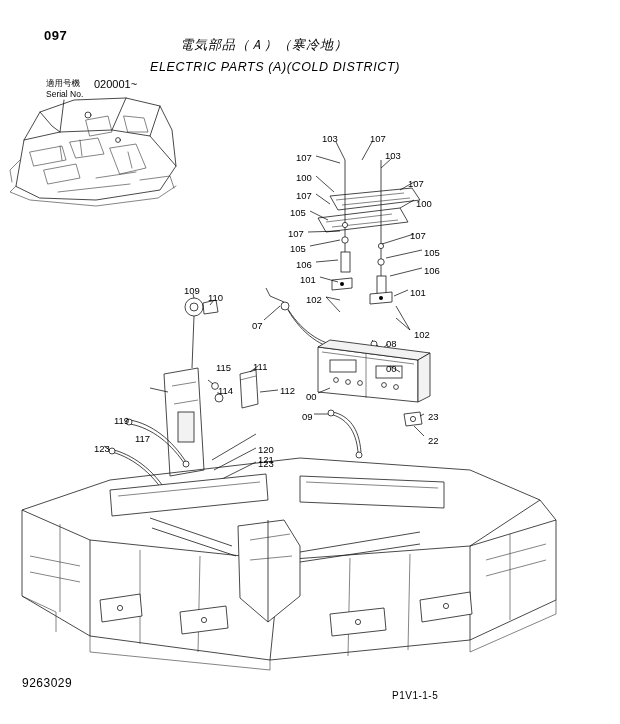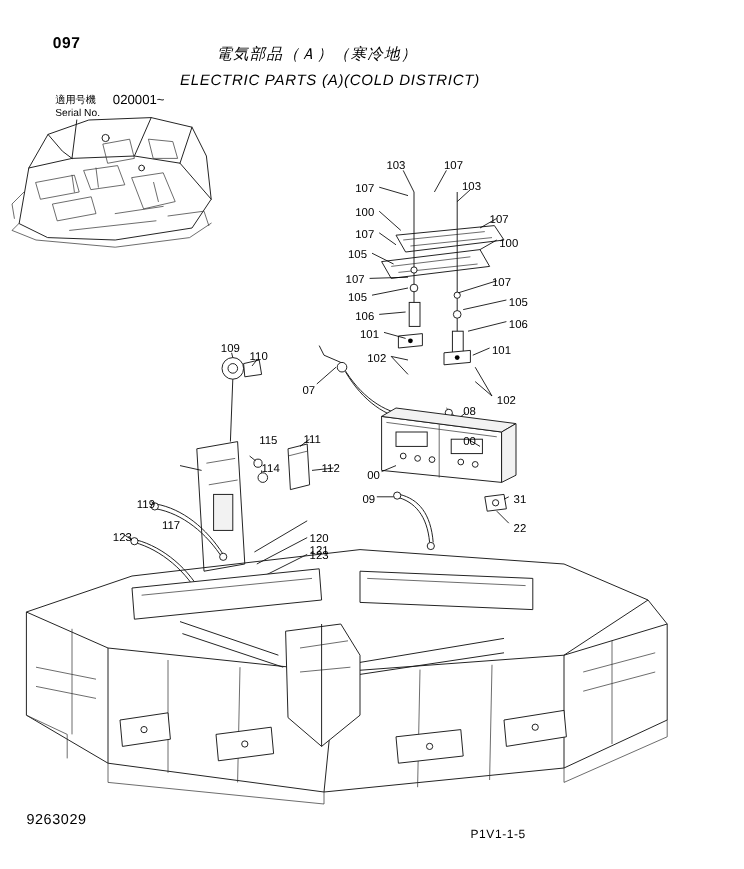--- a/index.html
+++ b/index.html
@@ -336,26 +336,26 @@
     <div class="callout" style="left:424px; top:265px;">106</div>
     <div class="callout" style="left:300px; top:274px;">101</div>
     <div class="callout" style="left:410px; top:287px;">101</div>
     <div class="callout" style="left:306px; top:294px;">102</div>
     <div class="callout" style="left:414px; top:329px;">102</div>
     <div class="callout" style="left:252px; top:320px;">07</div>
     <div class="callout" style="left:386px; top:338px;">08</div>
     <div class="callout" style="left:386px; top:363px;">00</div>
     <div class="callout" style="left:306px; top:391px;">00</div>
     <div class="callout" style="left:302px; top:411px;">09</div>
-    <div class="callout" style="left:428px; top:411px;">31</div>
+    <div class="callout" style="left:428px; top:411px;">23</div>
     <div class="callout" style="left:428px; top:435px;text-align:right;">22</div>
     <div class="callout" style="left:184px; top:285px;">109</div>
     <div class="callout" style="left:208px; top:292px;">110</div>
     <div class="callout" style="left:253px; top:361px;">111</div>
-    <div class="callout" style="left:268px; top:385px;">112</div>
+    <div class="callout" style="left:280px; top:385px;">112</div>
     <div class="callout" style="left:218px; top:385px;">114</div>
     <div class="callout" style="left:204px; top:362px;margin-left:12px;">115</div>
     <div class="callout" style="left:135px; top:385px;margin-top:48px;">117</div>
     <div class="callout" style="left:114px; top:415px;">119</div>
     <div class="callout" style="left:258px; top:430px;margin-top:24px;">121</div>
     <div class="callout" style="left:258px; top:444px;">120</div>
     <div class="callout" style="left:258px; top:458px;">123</div>
     <div class="callout" style="left:94px; top:443px;">123</div>
   </div>
 

